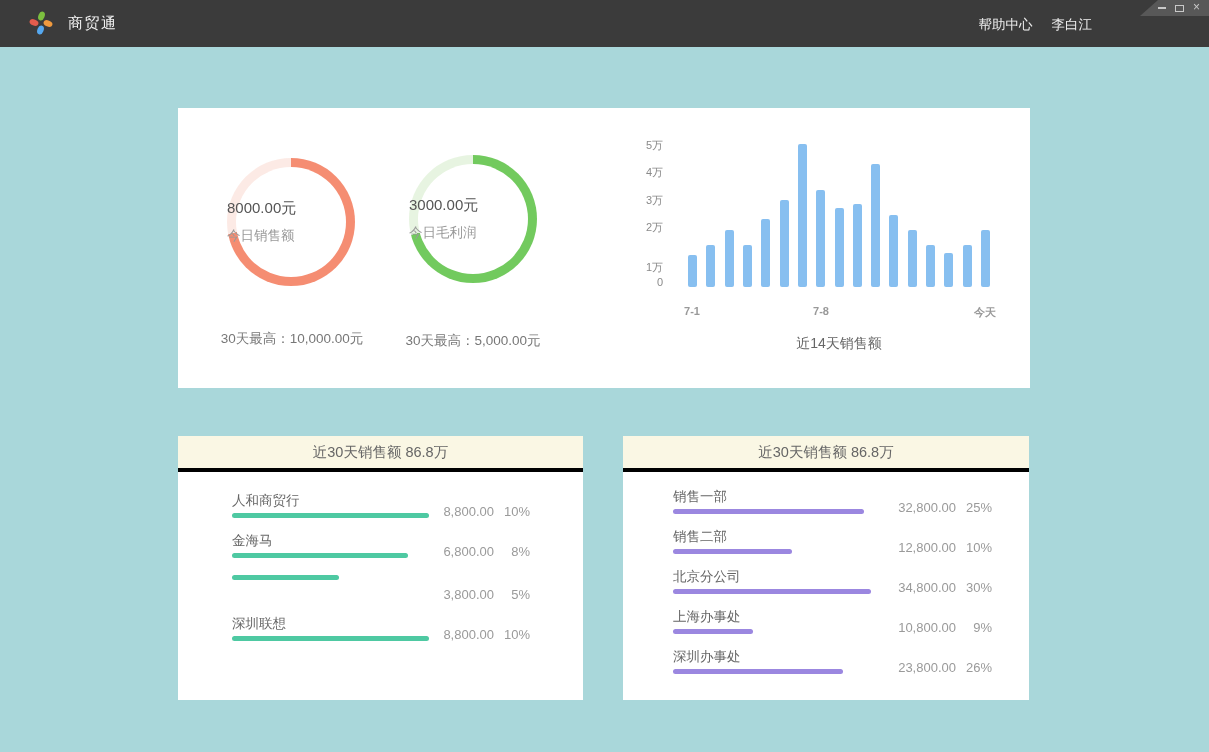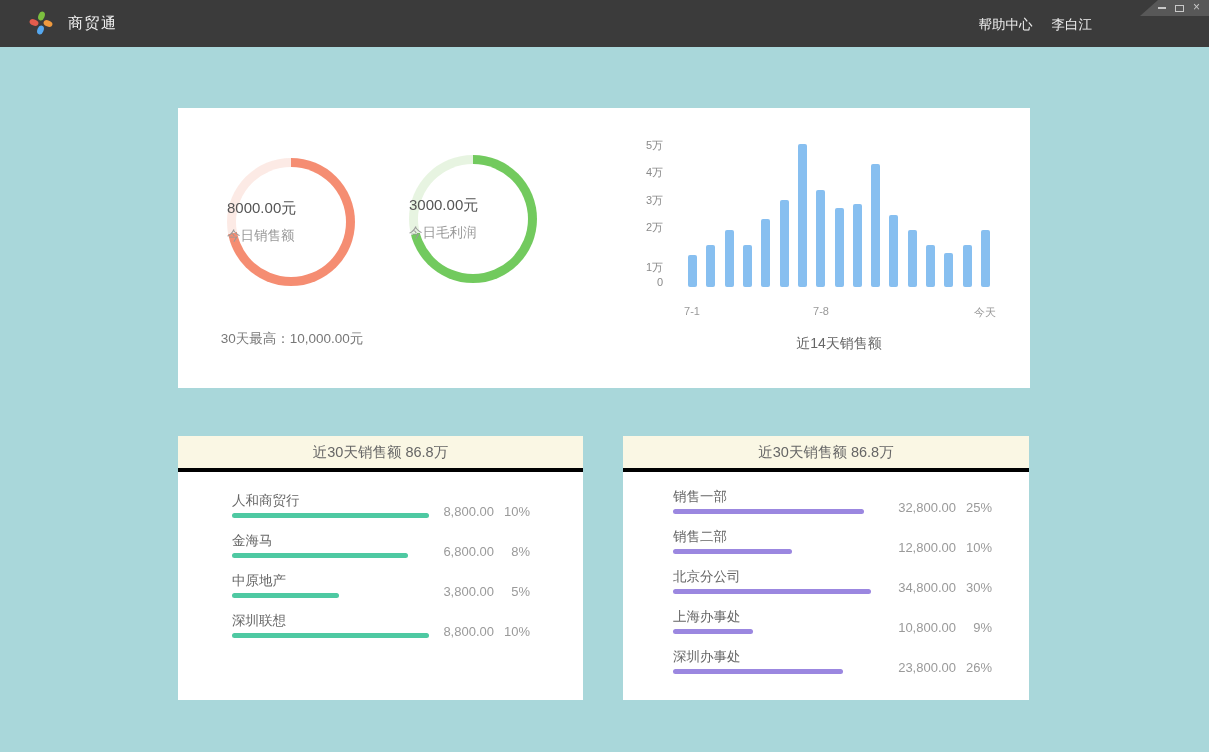--- a/index.html
+++ b/index.html
@@ -41,21 +41,21 @@
   .yticks span{position:absolute;right:0;height:12px;line-height:12px;font-size:11px;color:#8a8a8a;}
   .yticks span:nth-child(1){top:0;}
   .yticks span:nth-child(2){top:27px;}
   .yticks span:nth-child(3){top:55px;}
   .yticks span:nth-child(4){top:82px;}
   .yticks span:nth-child(5){top:110px;margin-top:12px;}
   .yticks span:nth-child(6){top:137px;}
   .bars{position:absolute;left:510px;top:29px;width:302px;height:150px;display:flex;
         align-items:flex-end;justify-content:space-between;}
   .vbar{width:9px;border-radius:2px;}
-  .xticks span{position:absolute;top:197px;font-size:11px;color:#999;transform:translateX(-50%);}
+  .xticks span{position:absolute;top:197px;font-size:11px;color:#999;transform:translateX(-50%);font-weight:bold;}
   .xt-1{left:514px;}
   .xt-2{left:643px;}
   .xt-3{left:807px;}
   .chart-title{position:absolute;left:510px;top:227px;width:302px;text-align:center;
                font-size:14px;color:#666;}
 
   
   .card-rank{top:436px;width:405px;height:264px;}
   .rank-left{left:178px;}
   .rank-right{left:623px;width:406px;}
@@ -106,20 +106,21 @@
       </div>
     </div>
     <div class="donut-footer footer-a">30天最高：10,000.00元</div>
 
     <div class="donut donut-b" style="background: conic-gradient(rgb(114, 202, 94) 0deg, rgb(114, 202, 94) 255.6deg, rgb(231, 244, 225) 255.6deg, rgb(231, 244, 225) 360deg);">
       <div class="donut-text">
         <span class="donut-amount">3000.00元</span>
         <span class="donut-caption">今日毛利润</span>
       </div>
     </div>
+    <div class="donut-footer footer-b">30天最高：5,000.00元</div>
 
     <div class="yticks">
       <span>5万</span>
       <span>4万</span>
       <span>3万</span>
       <span>2万</span>
       <span>1万</span>
       <span>0</span>
     </div>
     <div class="bars">
@@ -162,21 +163,20 @@
       </div>
       <div class="rank-row">
         <div class="rank-name">金海马</div>
         <div class="rank-bar" style="width: 176px;"></div>
         <div class="rank-vals">
             <span class="amt">6,800.00</span>
             <span class="pct">8%</span>
           </div>
       </div>
       <div class="rank-row">
-        <div class="rank-name">中原地产</div>
         <div class="rank-bar" style="width: 107px;"></div>
         <div class="rank-vals">
             <span class="amt">3,800.00</span>
             <span class="pct">5%</span>
           </div>
       </div>
       <div class="rank-row">
         <div class="rank-name">深圳联想</div>
         <div class="rank-bar" style="width: 197px;"></div>
         <div class="rank-vals">

